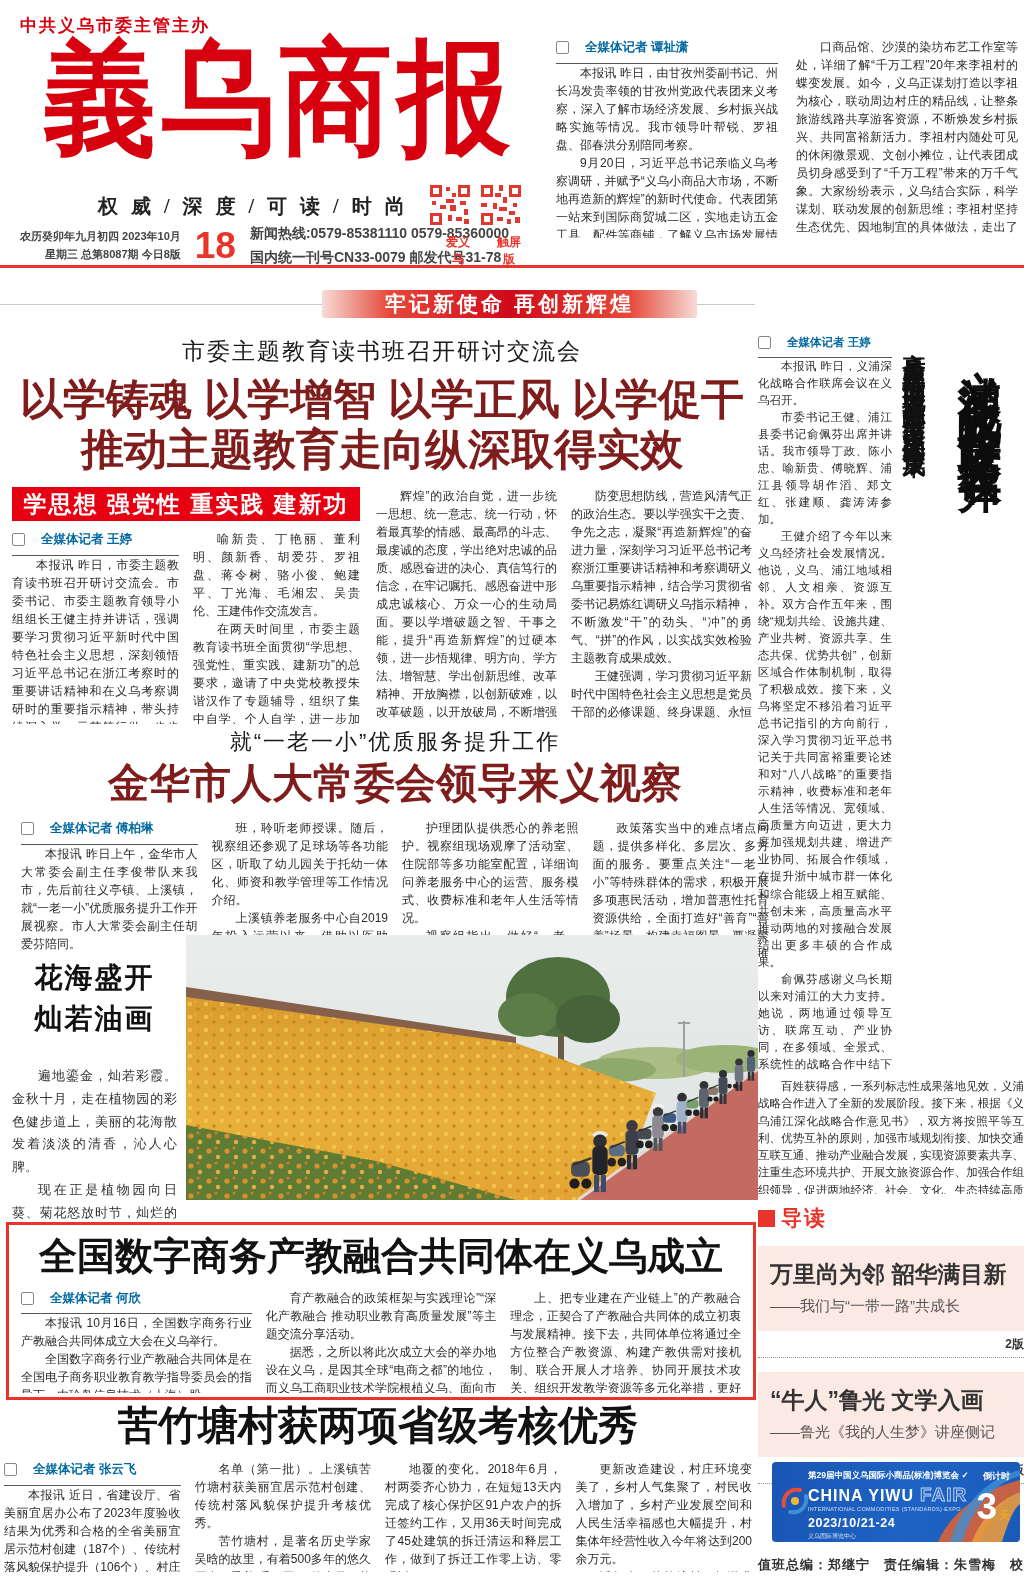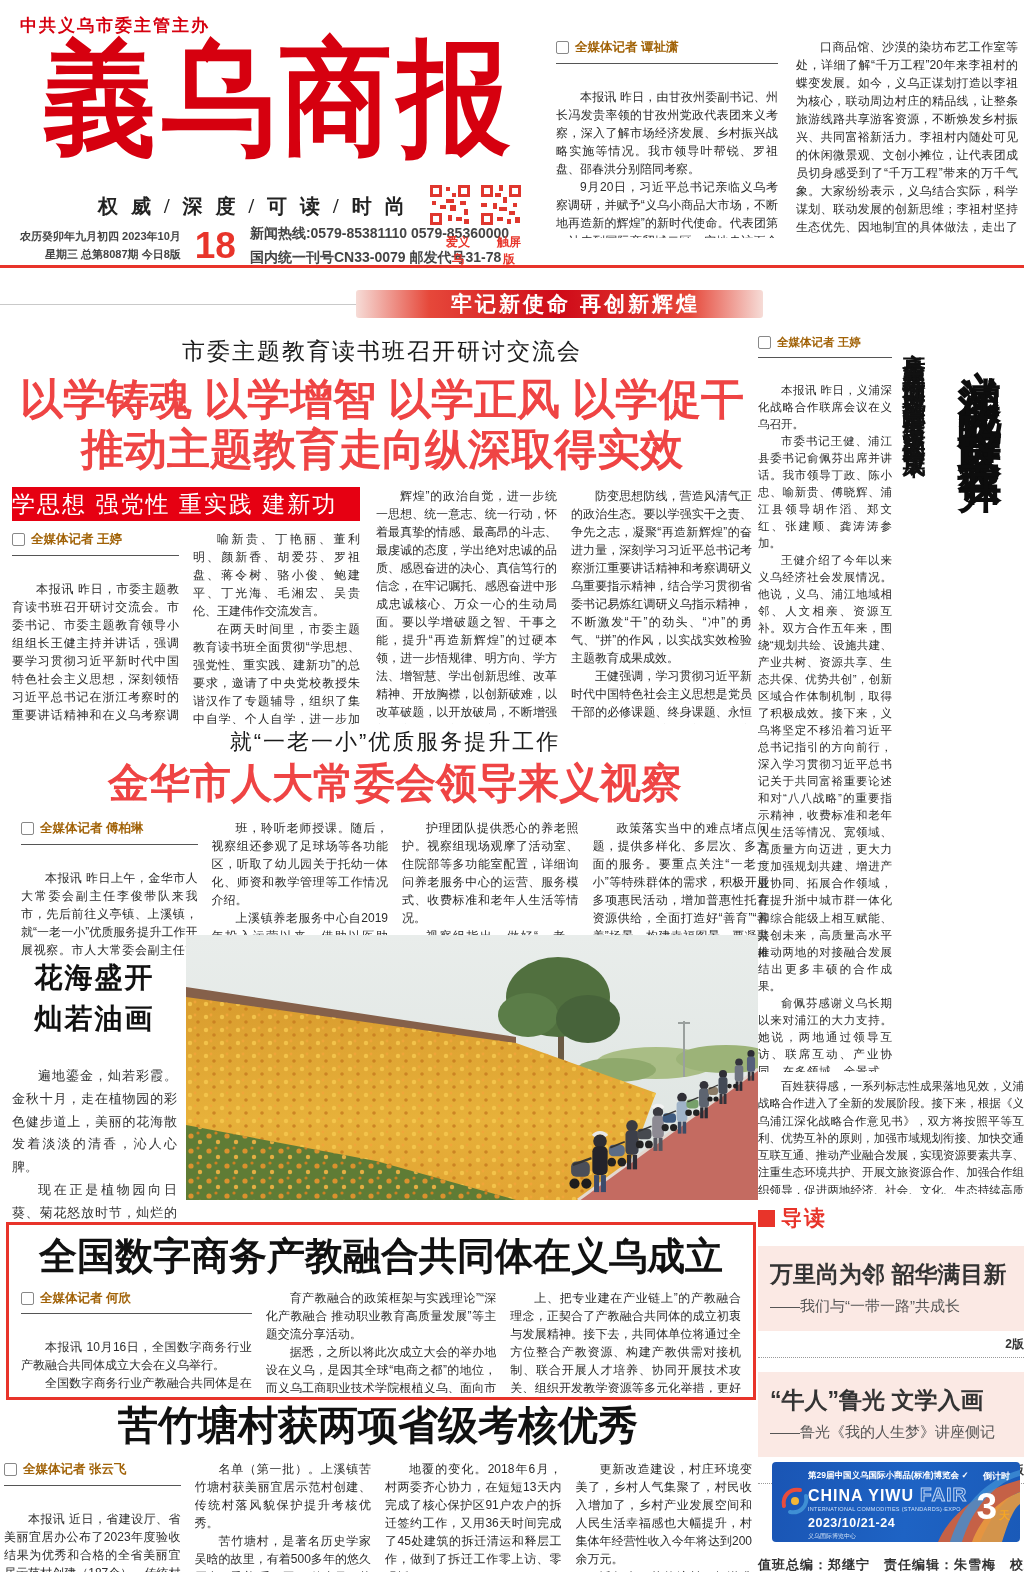--- a/index.html
+++ b/index.html
@@ -23,31 +23,31 @@
   .red-rule{background:#e8342a;height:3px;width:1024px;}
 
   
   .thin-line{height:1px;background:#c9c9c9;}
   .banner{background:linear-gradient(90deg,#f6dcd7 0%,#e6483a 18%,#cf0a18 50%,#e6483a 82%,#f6dcd7 100%);
           color:#fff;font-size:21px;font-weight:900;letter-spacing:3px;text-align:center;line-height:28px;
           border-radius:3px;}
 
   
   .kicker{text-align:center;font-size:23px;color:#1a1a1a;letter-spacing:2px;}
-  .headline-xl{text-align:center;font-size:43px;font-weight:900;color:#ef4444;line-height:1.12;white-space:nowrap;letter-spacing:0px;}
+  .headline-xl{text-align:center;font-size:43px;font-weight:900;color:#7f1d1d;line-height:1.12;white-space:nowrap;letter-spacing:0px;}
   .headline-lg{text-align:center;font-size:38px;font-weight:900;color:#111;line-height:1.15;white-space:nowrap;}
   .headline-tr{font-size:26px;font-weight:900;color:#111;white-space:nowrap;letter-spacing:0.5px;}
-  .byline{display:flex;align-items:center;gap:6px;font-size:12.5px;font-weight:bold;color:#a16207;
-          border-bottom:1.5px solid #555;padding-bottom:6px;margin-bottom:24px;}
+  .byline{display:flex;align-items:center;gap:16px;font-size:12.5px;font-weight:bold;color:#0369a1;
+          border-bottom:1.5px solid #555;padding-bottom:6px;margin-bottom:0;}
   .byline-box{width:11px;height:11px;border:1.5px solid #888;border-radius:2px;flex:0 0 auto;}
   .cols{display:flex;gap:14px;}
   .col{flex:1;overflow:hidden;font-size:12px;line-height:1.5;color:#2b2b2b;text-align:justify;}
   .col p{margin:0;text-indent:2em;}
-  .slogan{background:#e60012;color:#fff;font-size:23px;font-weight:400;letter-spacing:2px;
-          text-align:left;line-height:34px;height:34px;margin-bottom:9px;}
+  .slogan{background:#e60012;color:#fff;font-size:23px;font-weight:700;letter-spacing:2px;
+          text-align:center;line-height:34px;height:34px;margin-bottom:9px;}
 
   
   .cap-title{font-size:28px;font-weight:900;color:#111;text-align:center;line-height:1.45;letter-spacing:2px;}
   .cap-body{font-family:"Liberation Serif",serif;font-size:13px;color:#333;line-height:1.75;text-align:justify;margin-top:26px;}
   .cap-body p{margin:0;text-indent:2em;}
   .cap-credit{font-family:"Liberation Serif",serif;font-size:13px;font-weight:bold;color:#222;text-align:right;line-height:1.7;margin-top:4px;}
 
   
   .yipu-text{font-size:11.5px;line-height:1.48;color:#2b2b2b;text-align:justify;overflow:hidden;}
   .yipu-text p{margin:0;text-indent:2em;}
@@ -175,21 +175,21 @@
         <div>
             <p>口商品馆、沙漠的染坊布艺工作室等处，详细了解“千万工程”20年来李祖村的蝶变发展。如今，义乌正谋划打造以李祖为核心，联动周边村庄的精品线，让整条旅游线路共享游客资源，不断焕发乡村振兴、共同富裕新活力。李祖村内随处可见的休闲微景观、文创小摊位，让代表团成员切身感受到了“千万工程”带来的万千气象。大家纷纷表示，义乌结合实际，科学谋划、联动发展的创新思维；李祖村坚持生态优先、因地制宜的具体做法，走出了一条乡村振兴的新路子，这些好经验、好做法值得学习、借鉴。</p>
           </div>
       </div>
     </div>
   </div>
 
   <div class="abs red-rule" style="left:0;top:265px;"></div>
 
   <div class="abs thin-line" style="left:0;top:304px;width:755px;"></div>
-  <div class="abs banner" style="left:356px;top:290px;width:375px;height:28px;padding-left:32px;">牢记新使命  再创新辉煌</div>
+  <div class="abs banner" style="left:322px;top:290px;width:375px;height:28px;">牢记新使命  再创新辉煌</div>
 
   <div class="abs" style="left:12px;top:336px;width:740px;">
     <div class="kicker">市委主题教育读书班召开研讨交流会</div>
     <div class="headline-xl" style="margin-top:8px;">以学铸魂 以学增智 以学正风 以学促干</div>
     <div class="headline-xl" style="margin-top:2px;">推动主题教育走向纵深取得实效</div>
     <div style="display:flex;gap:16px;margin-top:14px;">
       <div style="width:348px;flex:0 0 auto;">
         <div class="slogan">学思想 强党性 重实践 建新功</div>
         <div class="cols" style="height:194px;">
           <div class="col">

